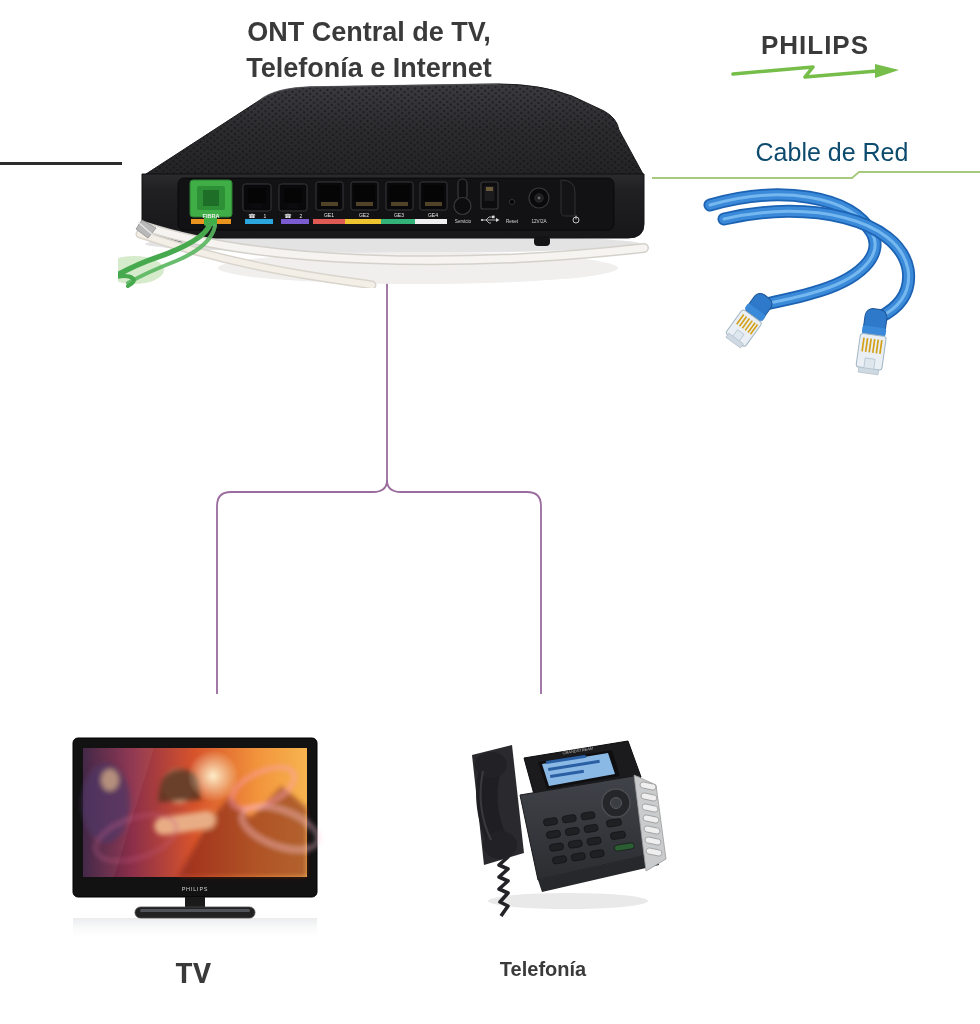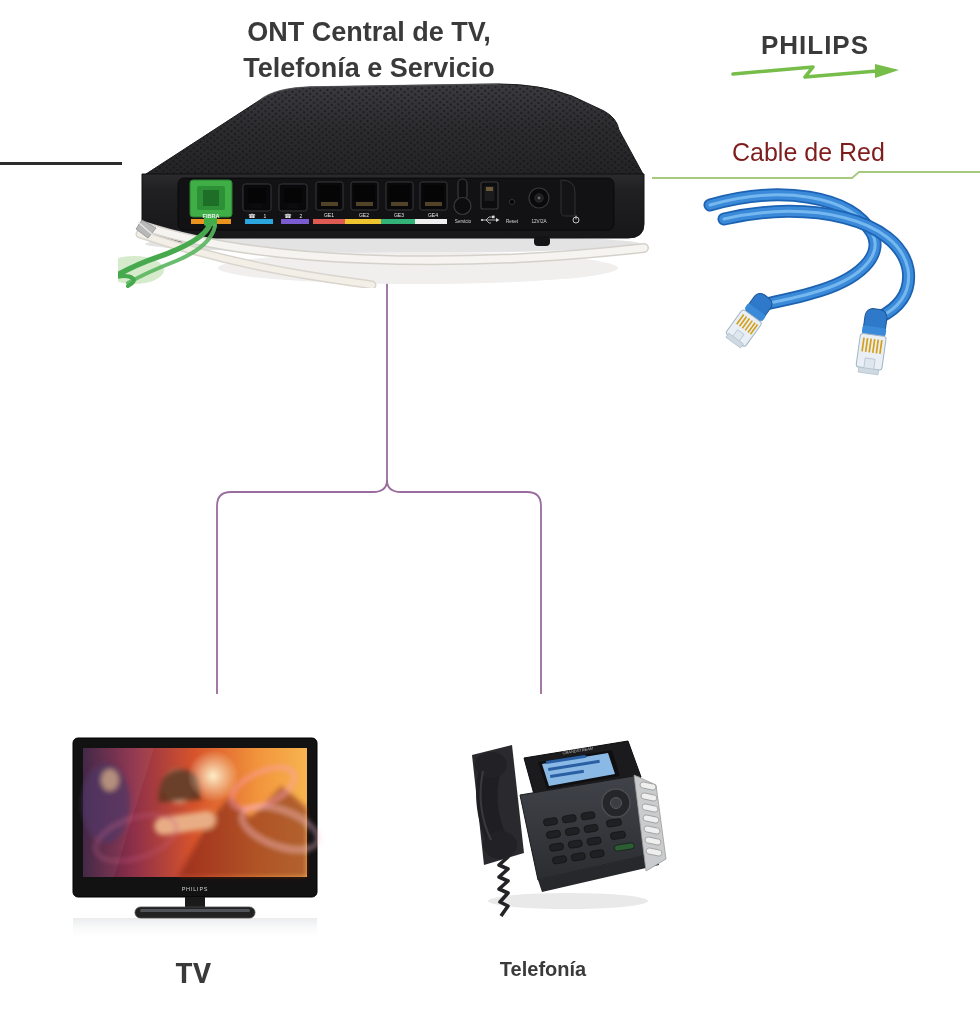--- a/index.html
+++ b/index.html
@@ -1,35 +1,35 @@
 <!DOCTYPE html>
 <html><head>
 <meta charset="utf-8">
 <style>
   html,body{margin:0;padding:0;background:#fff;}
   .canvas{position:relative;width:980px;height:1024px;background:#ffffff;overflow:hidden;
           font-family:"Liberation Sans",sans-serif;color:#3a3a3a;}
   .abs{position:absolute;}
   .title{left:189px;top:15px;width:360px;text-align:center;font-size:27px;font-weight:700;line-height:1.32;color:#3a3a3a;}
   .internet{left:715px;top:30px;width:200px;text-align:center;font-size:26px;font-weight:700;letter-spacing:1px;color:#3a3a3a;}
-  .cable-label{left:732px;top:138px;width:200px;text-align:left;font-size:25px;font-weight:400;color:#7f1d1d;}
+  .cable-label{left:732px;top:138px;width:200px;text-align:center;font-size:25px;font-weight:400;color:#0c4a6e;}
   .tv-label{left:118px;top:958px;width:150px;text-align:center;font-size:30px;font-weight:700;color:#3a3a3a;font-family:Liberation Mono, monospace;}
   .tel-label{left:443px;top:958px;width:200px;text-align:center;font-size:20px;font-weight:700;color:#3a3a3a;}
   .dark-line{left:0;top:162px;width:122px;height:2.5px;background:#2c2c2c;}
   svg{display:block;}
   svg text{font-family:"Liberation Sans",sans-serif;}
 </style>
 </head>
 <body>
 
 <div class="canvas">
 
   <div class="abs title">
     <div>ONT Central de TV,</div>
-    <div>Telefonía e Servicio</div>
+    <div>Telefonía e Internet</div>
   </div>
 
   <div class="abs internet">PHILIPS</div>
 
   <svg class="abs" style="left:727px;top:58px;" width="180" height="28" viewBox="0 0 180 28">
     <polyline points="6,16 86,9 78,19 150,13" fill="none" stroke="#76bd4a" stroke-width="3.6" stroke-linecap="round" stroke-linejoin="round"></polyline>
     <polygon points="148,6 172,12 148,20" fill="#76bd4a"></polygon>
   </svg>
 
   <div class="abs dark-line"></div>

